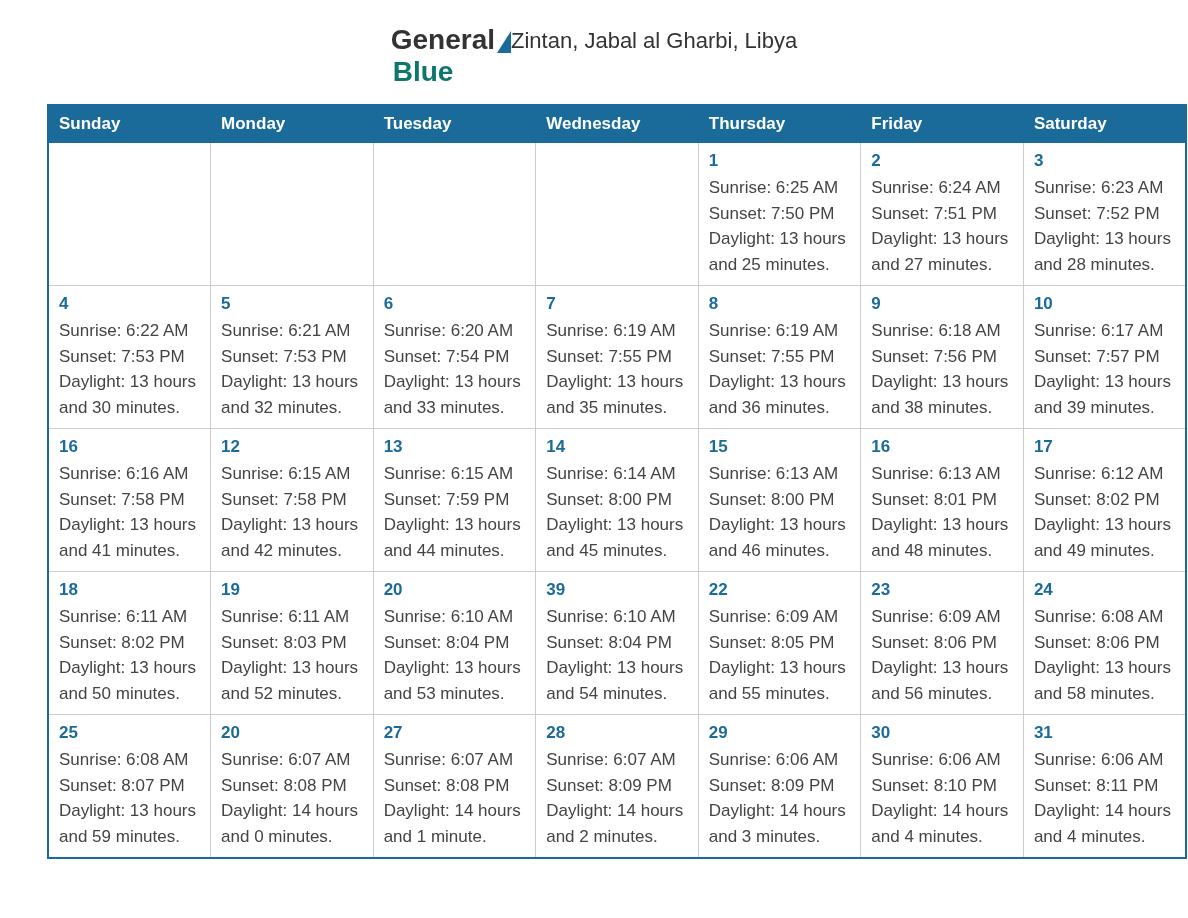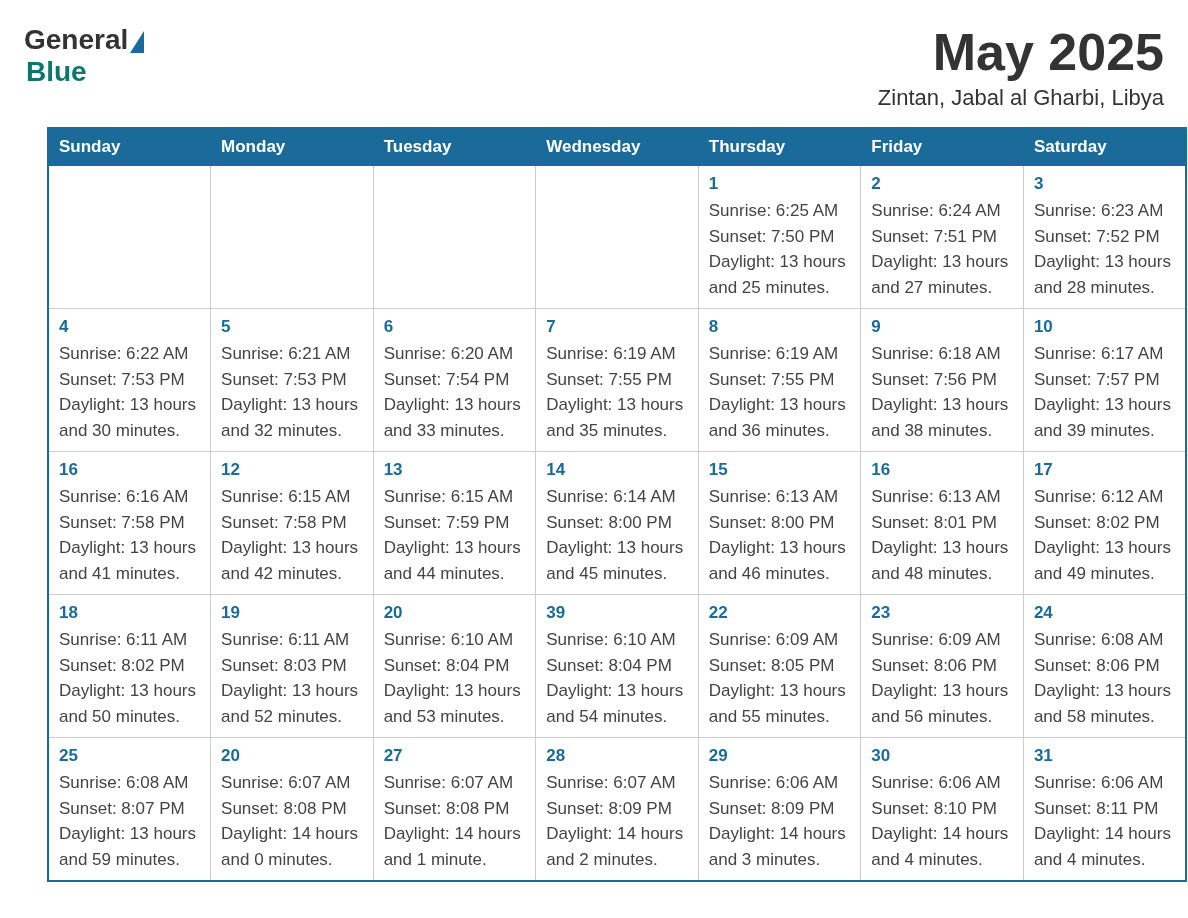--- a/index.html
+++ b/index.html
@@ -5,21 +5,21 @@
     * { box-sizing: border-box; margin: 0; padding: 0; }
     body {
       font-family: Arial, sans-serif;
       background: #fff;
       padding: 24px;
       width: 1188px;
       min-height: 918px;
     }
     .header {
       display: flex;
-      justify-content: space-between;
+      justify-content: center;
       align-items: flex-start;
       margin-bottom: 16px;
     }
     .logo {
       display: flex;
       flex-direction: column;
       align-items: flex-start;
     }
     .logo-top {
       display: flex;
@@ -104,21 +104,20 @@
 
 <div class="header">
   <div class="logo">
     <div class="logo-top">
       <span class="logo-text-general">General</span>
       <div class="logo-triangle"></div>
     </div>
     <span class="logo-text-blue">Blue</span>
   </div>
   <div class="title-section">
-    <div class="month-title">May 2025</div>
     <div class="location-title">Zintan, Jabal al Gharbi, Libya</div>
   </div>
 </div>
 
 <table class="calendar">
   <thead>
     <tr>
     <th>Sunday</th>
         <th>Monday</th>
         <th>Tuesday</th>

